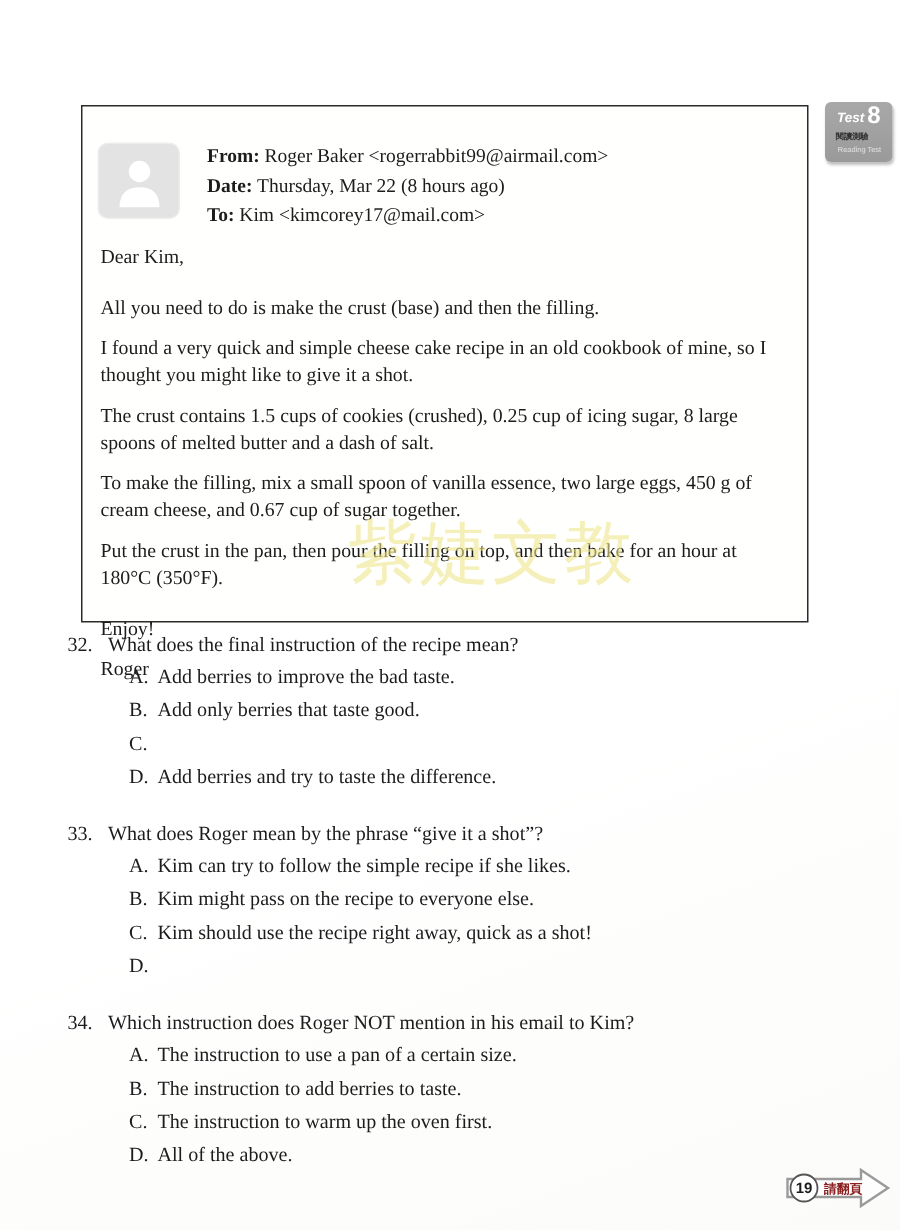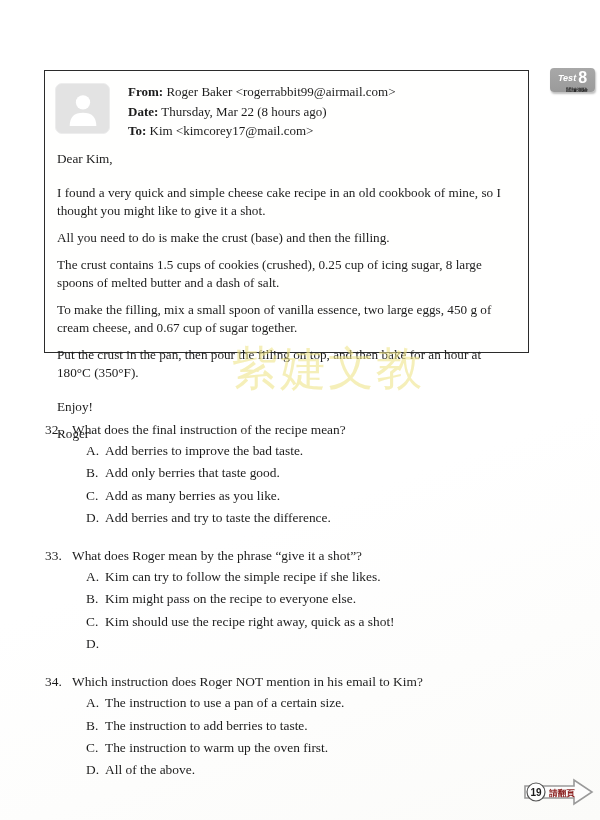--- a/index.html
+++ b/index.html
@@ -12,24 +12,24 @@
     overflow:hidden;
   }
   .page {
     position:absolute; inset:0;
     background: linear-gradient(160deg, #ffffff 60%, #fbfbf9 100%);
   }
 
   
   .email-box {
     position:absolute;
-    left:44px; top:70px; width:485px; height:283px;
+    left:54px; top:70px; width:485px; height:345px;
     border:1.6px solid #2b2b2b;
     background:#fffffe;
-    padding:10px 13px 8px 10px;
+    padding:22px 13px 8px 10px;
   }
   .email-header { display:flex; align-items:flex-start; }
   .avatar {
     width:55px; height:51px; flex:0 0 55px;
     background:#e3e3e3;
     border:1px solid #ededed;
     border-radius:7px;
     display:flex; align-items:center; justify-content:center;
     margin-top:2px;
   }
@@ -49,26 +49,26 @@
     color:rgba(238, 228, 138, 0.60);
     pointer-events:none;
     z-index:5;
     font-family:"Liberation Sans", sans-serif;
     white-space:nowrap;
   }
 
   
   .test-badge {
     position:absolute; left:550px; top:68px;
-    width:45px; height:24px;
+    width:45px; height:40px;
     background:linear-gradient(180deg,#a8a8a8,#9a9a9a);
     border-radius:4px;
     box-shadow:1px 2px 2px rgba(0,0,0,0.25);
     color:#ffffff;
-    text-align:right;
+    text-align:left;
     font-family:"Liberation Sans", sans-serif;
     overflow:hidden;
     padding-top:2px;
   }
   .test-badge .row1 { display:flex; align-items:center; justify-content:center; gap:2px; height:16px; }
   .test-badge .t-label { font-size:9px; font-weight:bold; font-style:italic; }
   .test-badge .t-num   { font-size:16px; font-weight:bold; line-height:16px; }
   .test-badge .t-zh {
     font-size:8px; color:#2b2b2b; font-weight:bold; letter-spacing:0px;
     transform:scale(0.68); transform-origin:center top; white-space:nowrap; margin-top:1px;
@@ -113,22 +113,22 @@
         </svg>
       </div>
       <div class="header-lines">
         <div><b>From:</b><span> Roger Baker &lt;rogerrabbit99@airmail.com&gt;</span></div>
         <div><b>Date:</b><span> Thursday, Mar 22 (8 hours ago)</span></div>
         <div><b>To:</b><span> Kim &lt;kimcorey17@mail.com&gt;</span></div>
       </div>
     </div>
     <div class="email-body">
       <p class="greeting">Dear Kim,</p>
+      <p>All you need to do is make the crust (base) and then the filling.</p>
       <p>I found a very quick and simple cheese cake recipe in an old cookbook of mine, so I thought you might like to give it a shot.</p>
-      <p>All you need to do is make the crust (base) and then the filling.</p>
       <p>The crust contains 1.5 cups of cookies (crushed), 0.25 cup of icing sugar, 8 large spoons of melted butter and a dash of salt.</p>
       <p>To make the filling, mix a small spoon of vanilla essence, two large eggs, 450 g of cream cheese, and 0.67 cup of sugar together.</p>
       <p>Put the crust in the pan, then pour the filling on top, and then bake for an hour at 180°C (350°F).</p>
       <p class="closing">Enjoy!</p>
       <p>Roger</p>
     </div>
   </div>
 
   <div class="watermark">紫婕文教</div>
 
@@ -143,21 +143,20 @@
         <div class="q-option">
             <span class="q-letter">A.</span>
             <span>Add berries to improve the bad taste.</span>
           </div>
         <div class="q-option">
             <span class="q-letter">B.</span>
             <span>Add only berries that taste good.</span>
           </div>
         <div class="q-option">
             <span class="q-letter">C.</span>
-            <span>Add as many berries as you like.</span>
           </div>
         <div class="q-option">
             <span class="q-letter">D.</span>
             <span>Add berries and try to taste the difference.</span>
           </div>
       </div>
     </div>
 
     <div class="question">
       <div class="q-stem">

